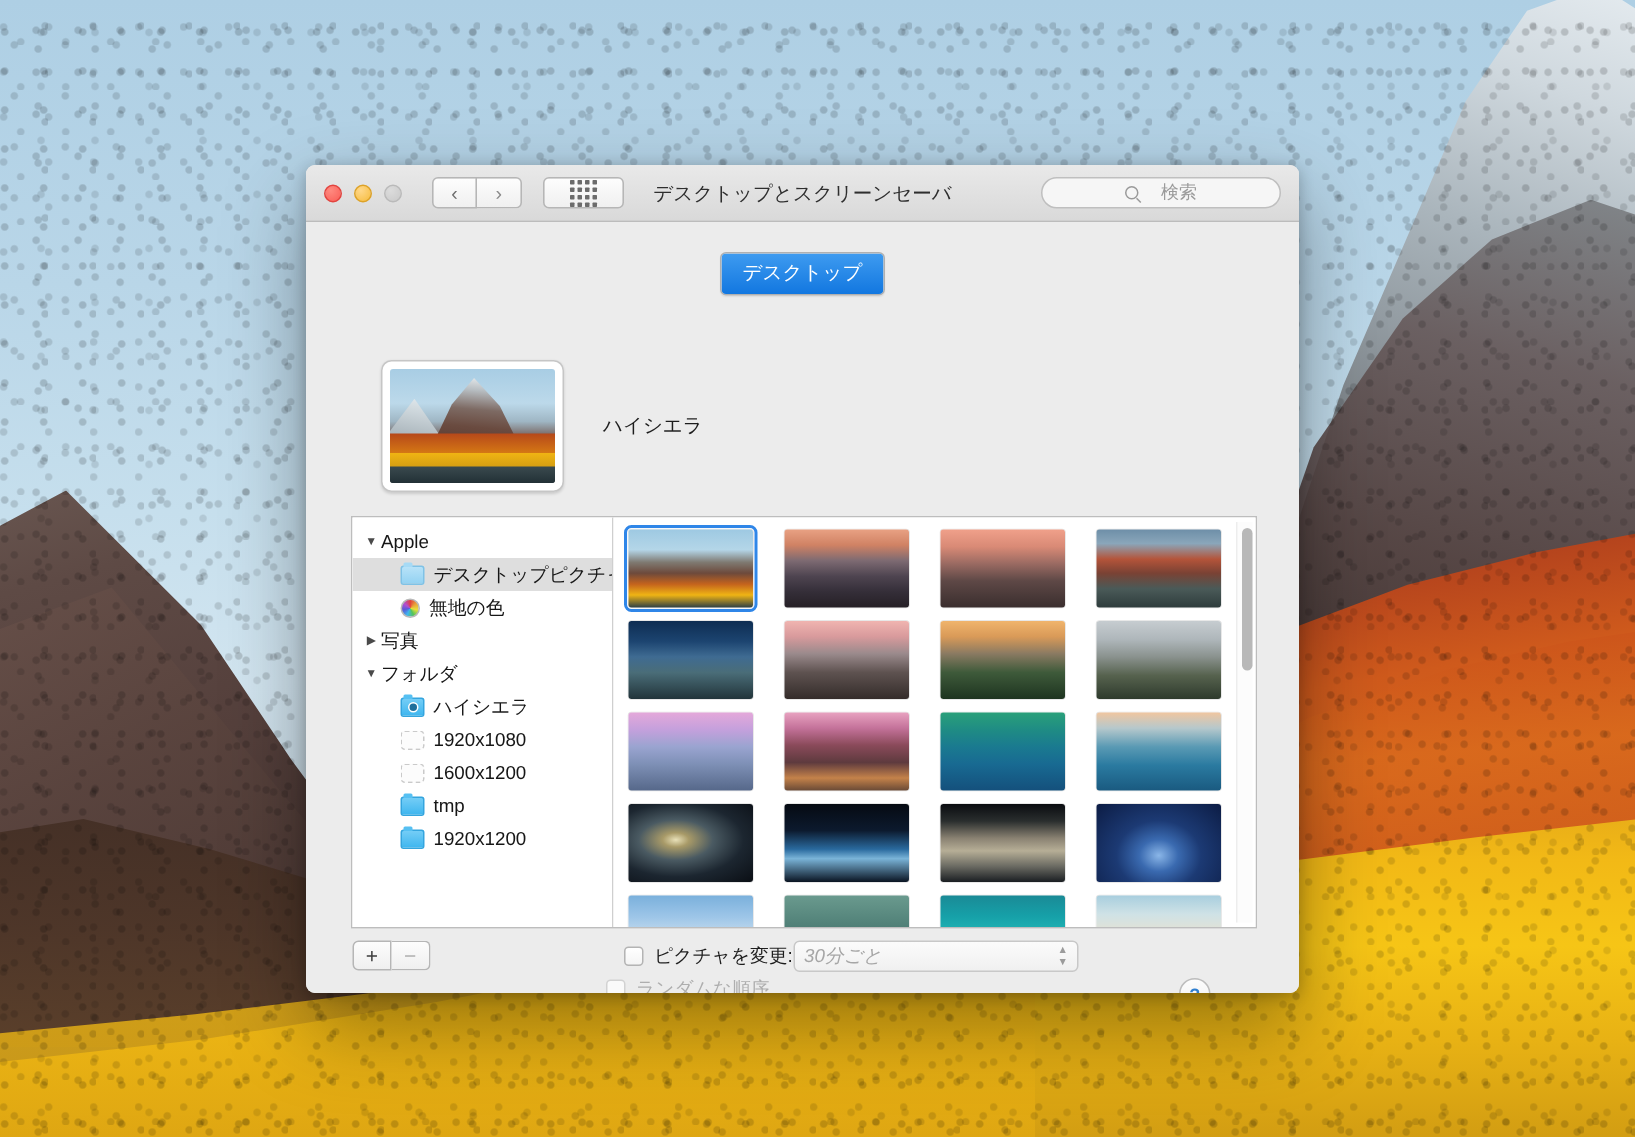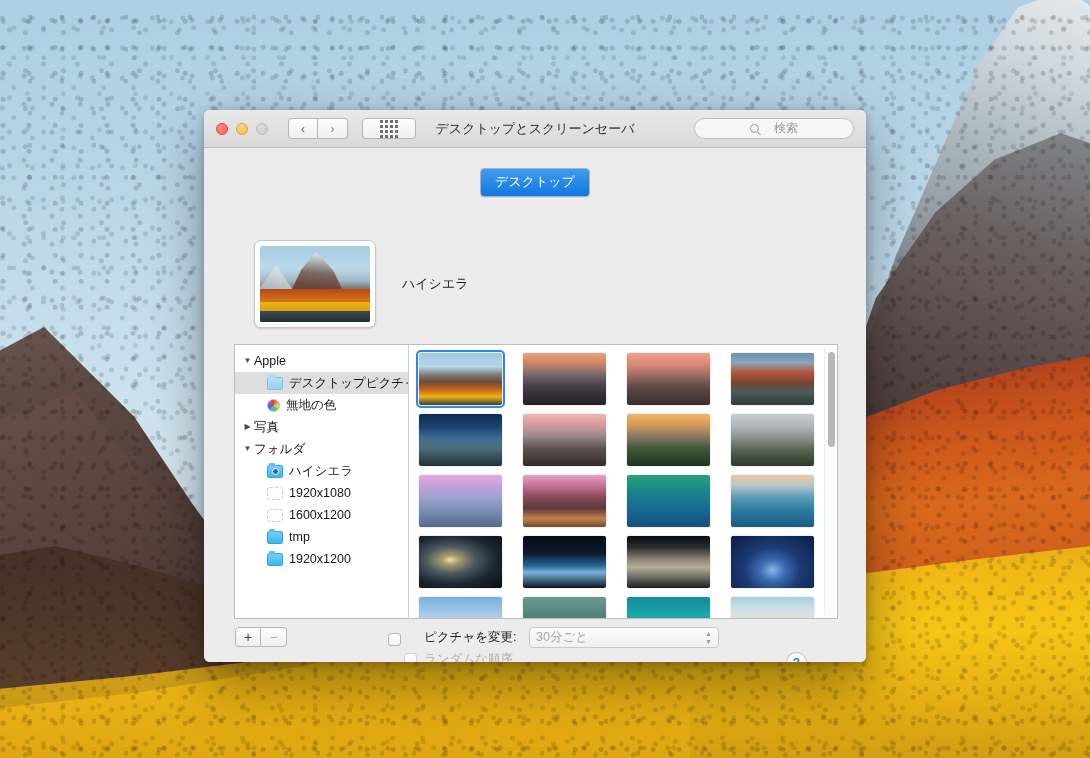--- a/index.html
+++ b/index.html
@@ -349,22 +349,22 @@
     width: 26px; height: 20px;
     background: linear-gradient(to bottom, #fdfdfd, #efefef);
     border: 1px solid #b6b6b6;
     display: flex; align-items: center; justify-content: center;
     font-size: 14px; color: #3d3d3d;
   }
   .pm-btn.plus  { border-radius: 4px 0 0 4px; }
   .pm-btn.minus { border-radius: 0 4px 4px 0; border-left: none; color: #b0b0b0; }
 
   #change-row {
-    position: absolute; left: 184px; top: 481px;
-    display: flex; align-items: flex-end; gap: 23px;
+    position: absolute; left: 212px; top: 481px;
+    display: flex; align-items: center; gap: 7px;
   }
   #random-row {
     position: absolute; left: 200px; top: 503px;
     display: flex; align-items: center; gap: 7px;
   }
   .cbox {
     width: 13px; height: 13px; border-radius: 3px;
     background: linear-gradient(to bottom, #ffffff, #f4f4f4);
     border: 1px solid #b4b4b4; flex: none;
   }
@@ -372,20 +372,21 @@
   .ctext { font-size: 12.5px; color: #1d1d1d; }
   .ctext.disabled { color: #aeaeae; }
 
   #interval-select {
     position: absolute; left: 325px; top: 479px;
     width: 190px; height: 21px;
     background: linear-gradient(to bottom, #fbfbfb, #f0f0f0);
     border: 1px solid #c8c8c8; border-radius: 4px;
     display: flex; align-items: center;
     padding: 0 6px;
+    font-style: italic;
   }
   #interval-value { font-size: 12.5px; color: #a6a6a6; flex: 1; }
   .stepper {
     display: flex; flex-direction: column; align-items: center;
     gap: 2px; color: #9b9b9b; font-size: 7px; line-height: 6px;
   }
 
   #help-btn {
     position: absolute; left: 582px; top: 504px;
     width: 21px; height: 21px; border-radius: 50%;

